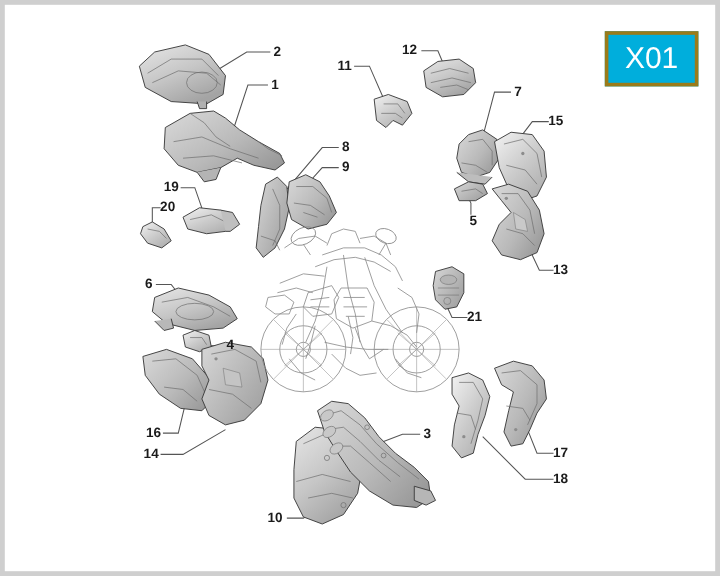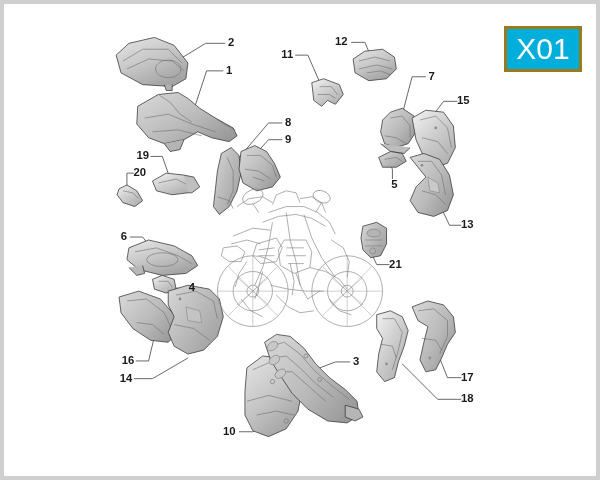--- a/index.html
+++ b/index.html
@@ -16,21 +16,21 @@
     border:4px solid #cfcfcf;
   }
   #canvas{position:absolute;inset:0;width:100%;height:100%;display:block;}
   .badge{
     position:absolute;left:500px;top:22px;
     width:78px;height:46px;
     box-sizing:border-box;
     background:#00aedc;
     border:3px solid #9a7b1a;
     display:flex;align-items:center;justify-content:center;
-    color:#ffffff;font-size:30px;line-height:1;
+    color:#ffffff;font-size:25px;line-height:1;
     letter-spacing:0px;
     font-family:"Liberation Sans","DejaVu Sans",sans-serif;
   }
 </style>
 </head>
 <body>
 
 <div id="page">
 
   <svg id="canvas" viewBox="0 0 600 480">

